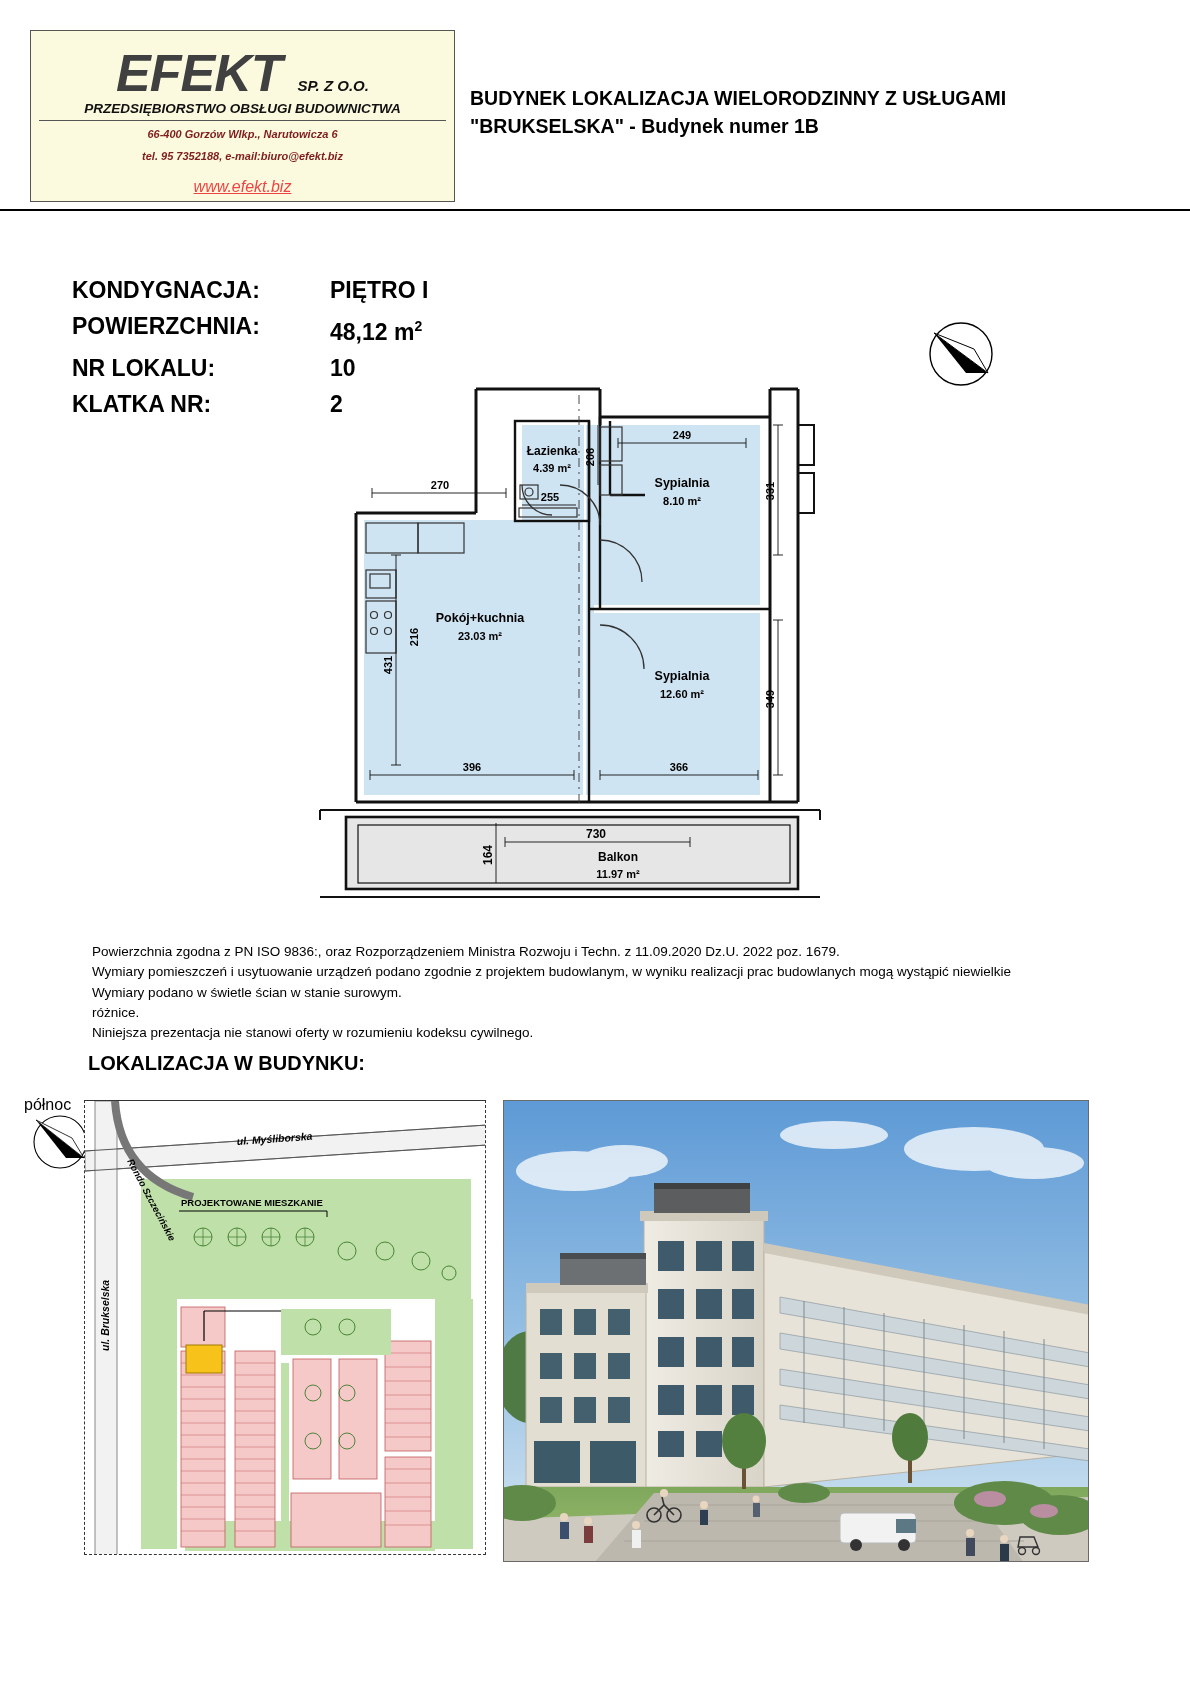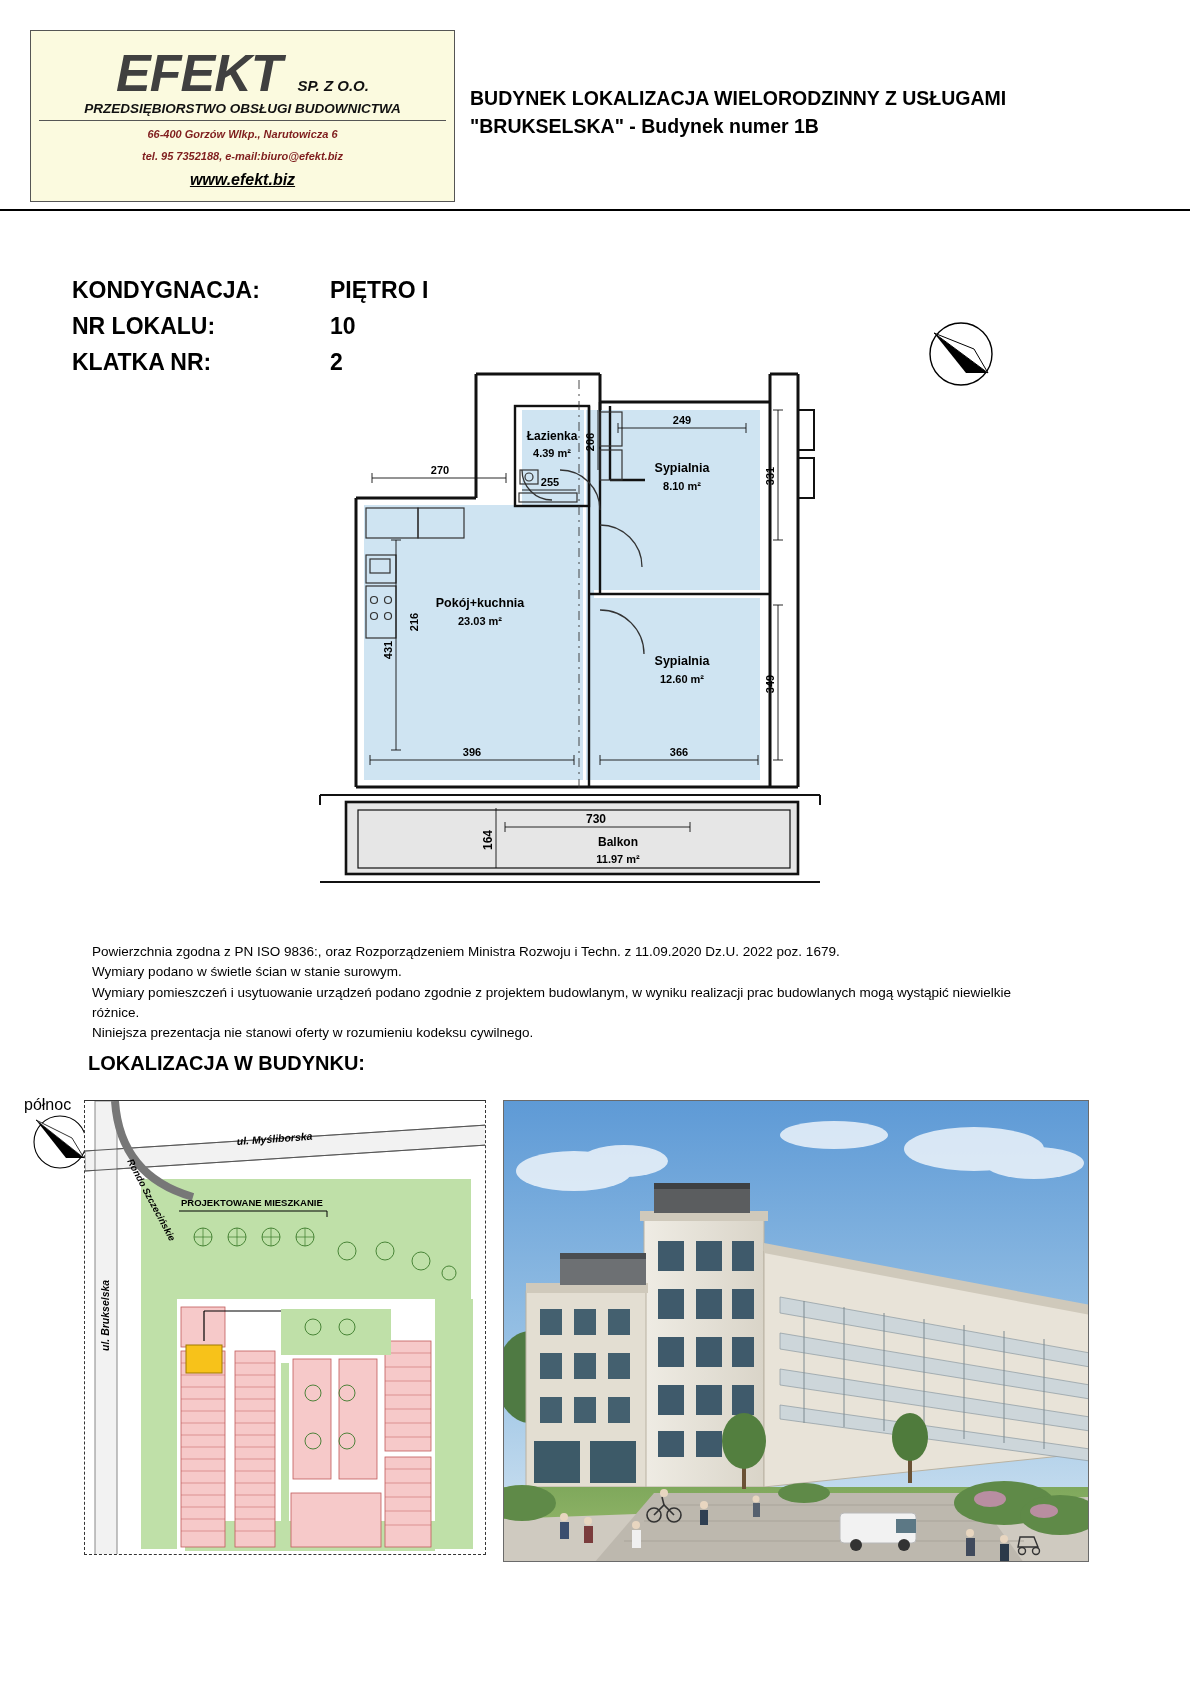--- a/index.html
+++ b/index.html
@@ -39,22 +39,22 @@
   .logo-sub {
     font-size:13.5px; font-weight:bold; font-style:italic; color:#111;
     letter-spacing:0px; margin-top:2px;
   }
   .logo-rule { border-top:1px solid #555; margin:4px 8px 0 8px; }
   .logo-addr {
     font-size:11px; font-weight:bold; font-style:italic; color:#7f1d1d;
     margin-top:6px; line-height:1.45;
   }
   .logo-www {
-    font-size:16px; font-weight:bold; font-style:italic; color:#000000;
-    margin-top:6px; text-decoration:underline;
+    font-size:16px; font-weight:normal; font-style:italic; color:#ef4444;
+    margin-top:13px; text-decoration:underline;
   }
 
   .head-title {
     position:absolute; left:470px; top:84px; width:700px;
     font-size:19.5px; font-weight:bold; line-height:1.45;
   }
   .head-title div { white-space:nowrap; }
 
   
   .info {
@@ -67,21 +67,21 @@
   .info-value { }
   .sup { font-size:14px; vertical-align:super; }
 
   
   .north {
     position:absolute; left:928px; top:321px; width:66px; height:66px;
   }
 
   
   .plan {
-    position:absolute; left:300px; top:350px; width:830px; height:560px;
+    position:absolute; left:300px; top:365px; width:830px; height:560px;
   }
 
   .note {
     position:absolute; left:92px; top:942px; width:1060px;
     font-size:13.5px; line-height:1.5; color:#000;
   }
 
   .loc-title {
     position:absolute; left:88px; top:1052px;
     font-size:20px; font-weight:bold;
@@ -131,20 +131,24 @@
   <div class="head-title">
     <div>BUDYNEK LOKALIZACJA WIELORODZINNY Z USŁUGAMI</div>
     <div>"BRUKSELSKA" - Budynek numer 1B</div>
   </div>
 </div>
 
 <div class="info">
   <div class="info-row">
     <div class="info-label">KONDYGNACJA:</div>
     <div class="info-value">PIĘTRO I</div>
+  </div>
+  <div class="info-row">
+    <div class="info-label">POWIERZCHNIA:</div>
+    <div class="info-value"><span>48,12 m</span><span class="sup">2</span></div>
   </div>
   <div class="info-row">
     <div class="info-label">NR LOKALU:</div>
     <div class="info-value">10</div>
   </div>
   <div class="info-row">
     <div class="info-label">KLATKA NR:</div>
     <div class="info-value">2</div>
   </div>
 </div>
@@ -312,22 +316,22 @@
       <path d="M196,458 L196,518" stroke="#111" stroke-width="0.9"></path>
       <text x="192" y="490" font-size="12" font-weight="bold" text-anchor="middle" transform="rotate(-90 192,490)">164</text>
       <text x="318" y="496" font-size="12" font-weight="bold" text-anchor="middle">Balkon</text>
       <text x="318" y="513" font-size="11" font-weight="bold" text-anchor="middle">11.97 m²</text>
     </g>
   </svg>
 </div>
 
 <div class="note">
   <div>Powierzchnia zgodna z PN ISO 9836:, oraz Rozporządzeniem Ministra Rozwoju i Techn. z 11.09.2020 Dz.U. 2022 poz. 1679.</div>
+  <div>Wymiary pomieszczeń i usytuowanie urządzeń podano zgodnie z projektem budowlanym, w wyniku realizacji prac budowlanych mogą wystąpić niewielkie</div>
   <div>Wymiary podano w świetle ścian w stanie surowym.</div>
-  <div>Wymiary pomieszczeń i usytuowanie urządzeń podano zgodnie z projektem budowlanym, w wyniku realizacji prac budowlanych mogą wystąpić niewielkie</div>
   <div>różnice.</div>
   <div>Niniejsza prezentacja nie stanowi oferty w rozumieniu kodeksu cywilnego.</div>
 </div>
 
 <div class="loc-title">LOKALIZACJA W BUDYNKU:</div>
 
 <div class="map-wrap">
   <div class="polnoc-label">północ</div>
   <div class="polnoc-circ">
     <svg width="56" height="56" viewBox="0 0 56 56">

